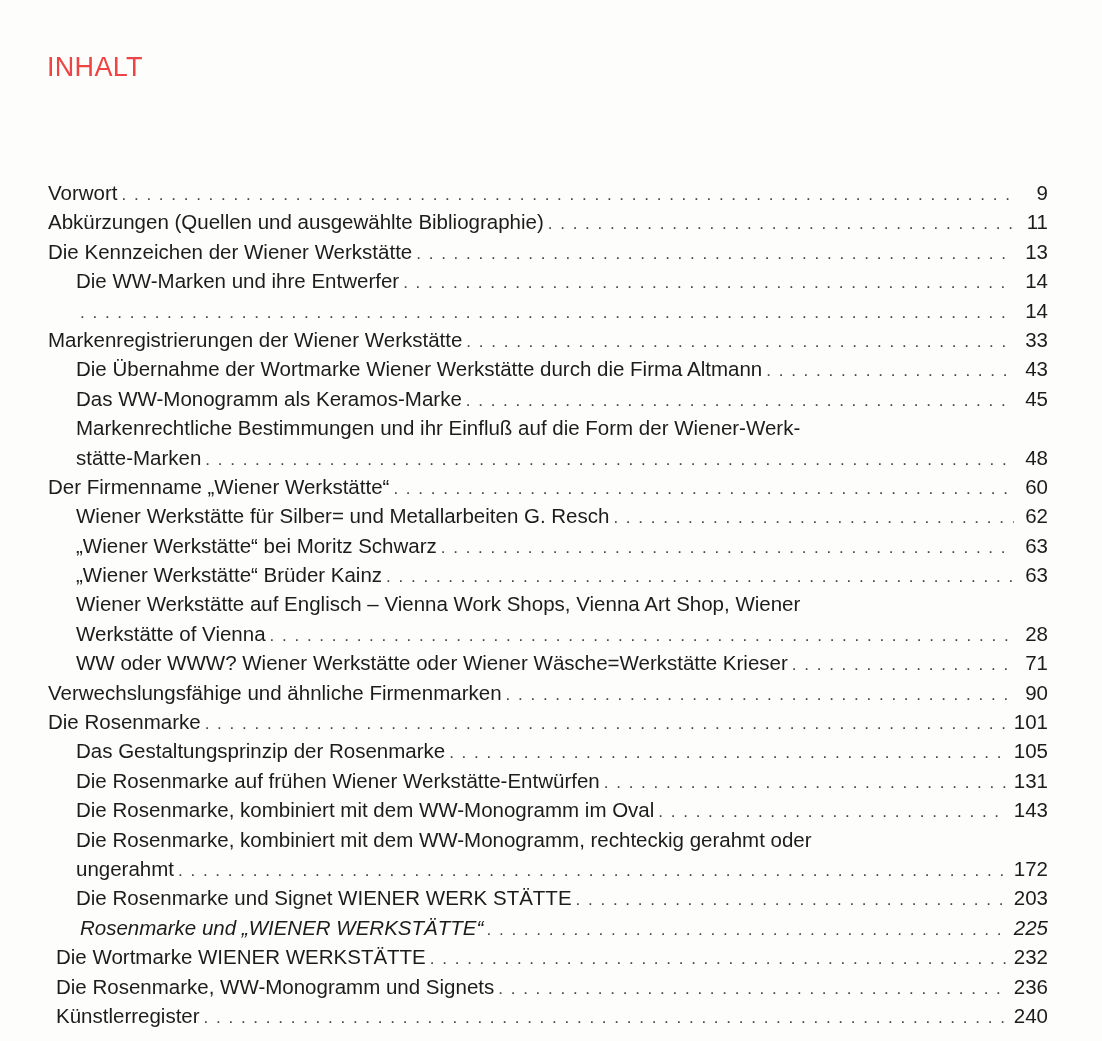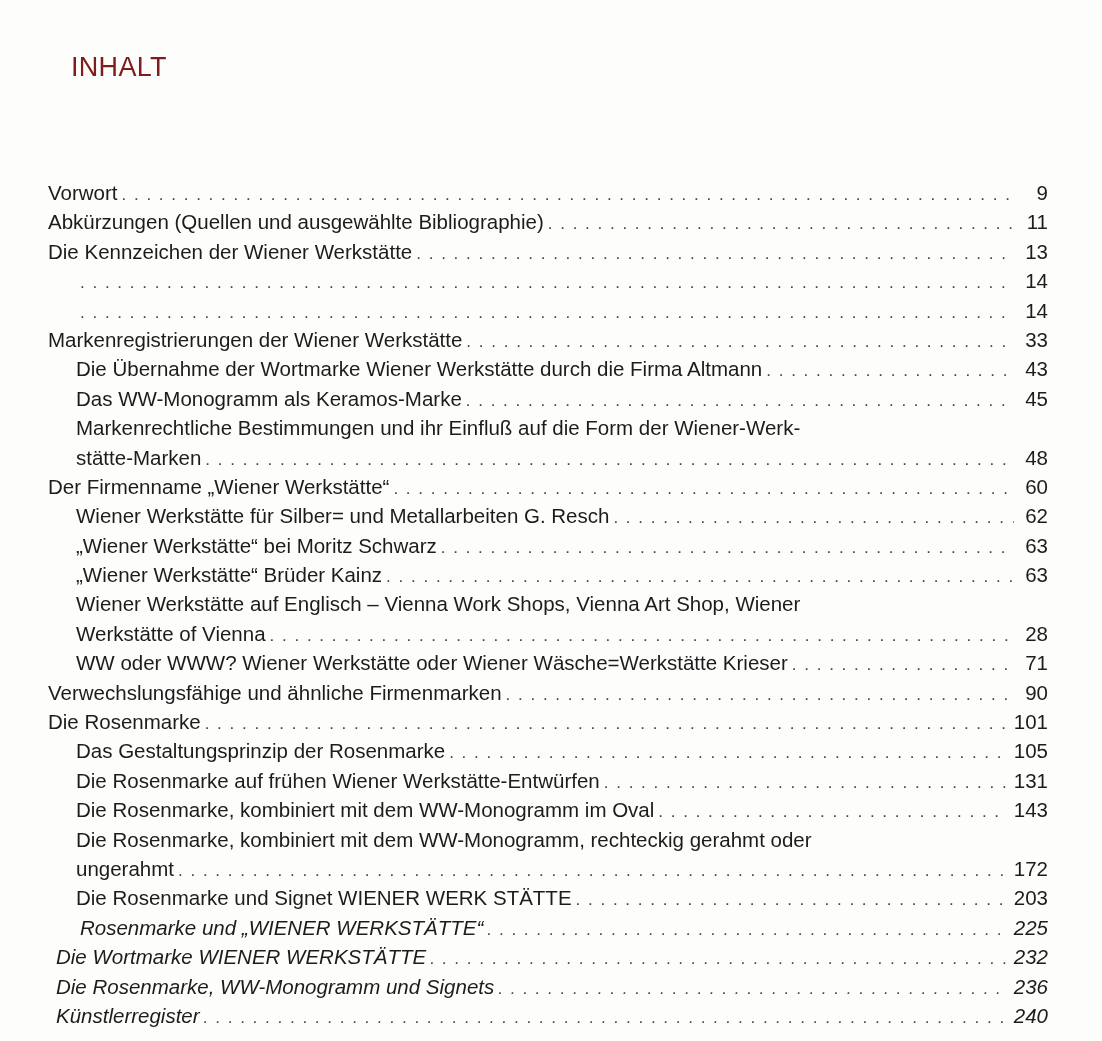--- a/index.html
+++ b/index.html
@@ -11,41 +11,40 @@
       font-family: "Liberation Sans", "DejaVu Sans", sans-serif;
       position: relative;
       overflow: hidden;
     }
     .page-title {
       position: absolute;
       left: 47px;
       top: 52px;
       font-size: 27px;
       letter-spacing: 0.3px;
-      color: #7f1d1d;
-      margin-left: 24px;
+      color: #ef4444;
     }
     .toc {
       position: absolute;
       left: 48px;
       top: 134px;
       width: 1000px;
       margin-top: 44px;
     }
     .entry {
       display: flex;
       align-items: baseline;
       font-size: 20.5px;
       line-height: 29.4px;
       height: 29.4px;
       white-space: nowrap;
     }
     .entry.indent { padding-left: 28px; }
     .entry.indent2 { padding-left: 32px; font-style: italic; }
-    .entry.indent-top { padding-left: 8px; font-style: italic; }
+    .entry.indent-top { padding-left: 8px; }
     .entry .title { flex: 0 0 auto; }
     .entry .leader {
       flex: 1 1 auto;
       overflow: hidden;
       margin: 0 6px 0 4px;
       color: #444;
       letter-spacing: 4.6px;
       font-size: 17px;
     }
     .entry .leader::before {
@@ -80,20 +79,21 @@
     <span class="page">11</span>
   </div>
 
   <div class="entry">
     <span class="title">Die Kennzeichen der Wiener Werkstätte</span>
     <span class="leader"></span>
     <span class="page">13</span>
   </div>
 
   <div class="entry indent">
+    <span class="title">Die WW-Marken und ihre Entwerfer</span>
     <span class="leader"></span>
     <span class="page">14</span>
   </div>
 
   <div class="entry indent">
     <span class="leader"></span>
     <span class="page">14</span>
   </div>
 
   <div class="entry">

